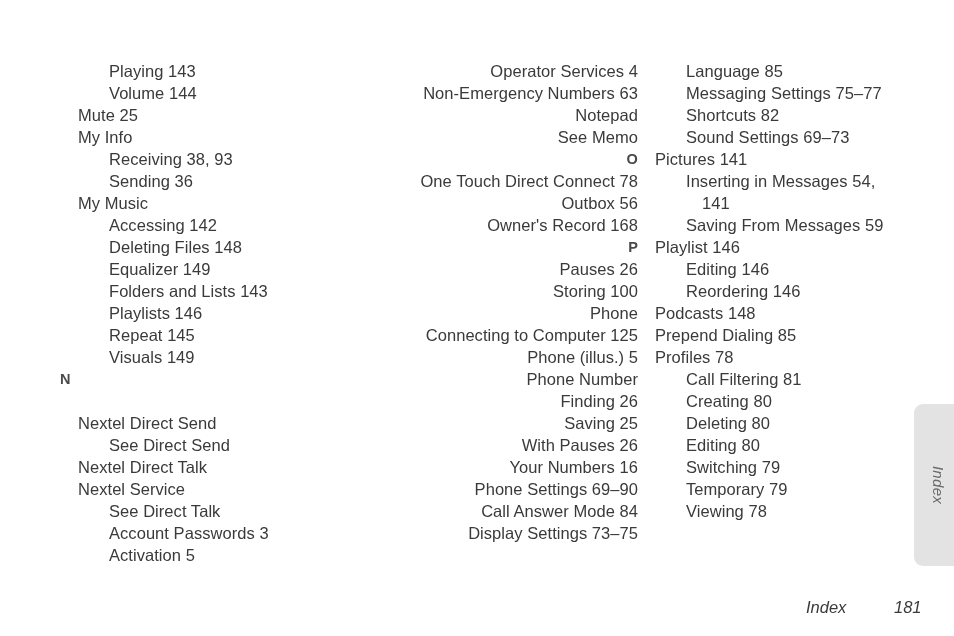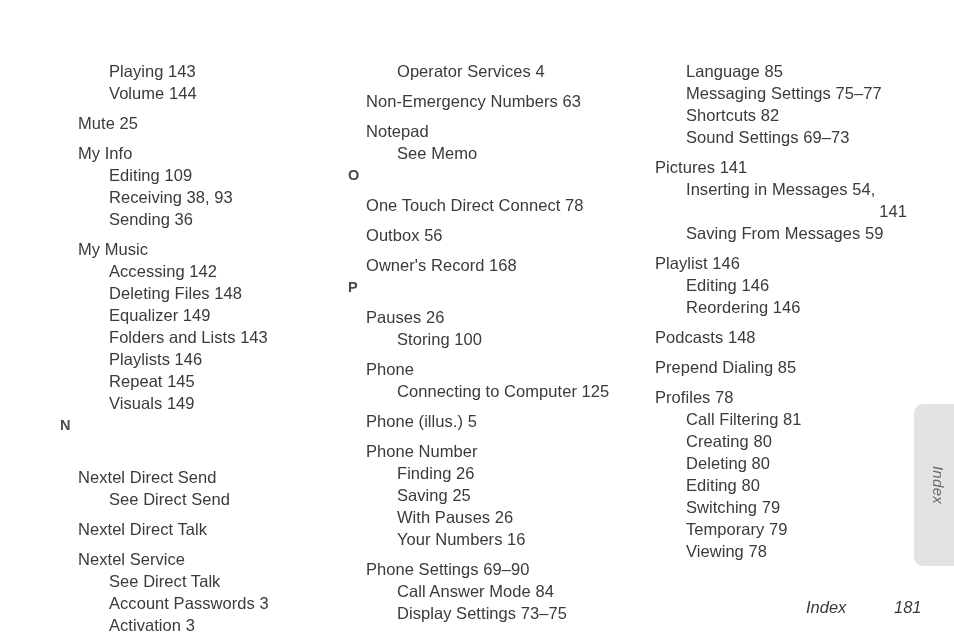--- a/index.html
+++ b/index.html
@@ -26,37 +26,36 @@
     height: 636px;
     padding-left: 39px;
   }
 
   
   .column {
     position: absolute;
     top: 44px;
   }
   #column-1 { left: 78px;  width: 262px; }
-  #column-2 { left: 366px; width: 272px; }
+  #column-2 { left: 366px; width: 272px; text-align: right; }
   #column-3 { left: 655px; width: 252px; }
 
   .entry {
     font-size: 16.5px;
     line-height: 22px;
     white-space: nowrap;
     letter-spacing: 0.05px;
     color: #3a3a3a;
   }
-  .entry.level-0 { padding-left: 0px; margin-top: 8px; }
+  .entry.level-0 { padding-left: 0px; }
   .entry.level-1 { padding-left: 31px; }
 
   
   .entry.wrap {
     padding-left: 47px;
-    text-align: right;
   }
 
   
   .section-letter {
     font-size: 14.5px;
     line-height: 22px;
     font-weight: bold;
     color: #4a4a4a;
     margin-left: -18px;
     letter-spacing: 0.2px;
@@ -117,40 +116,39 @@
 </head>
 <body>
 
 <div id="index-page">
 
   <div class="column" id="column-1">
       <div class="entry level-1">Playing 143</div>
       <div class="entry level-1">Volume 144</div>
       <div class="entry level-0">Mute 25</div>
       <div class="entry level-0">My Info</div>
-      <div class="entry level-1">Editing 109</div>
       <div class="entry level-1">Receiving 38, 93</div>
       <div class="entry level-1">Sending 36</div>
       <div class="entry level-0">My Music</div>
       <div class="entry level-1">Accessing 142</div>
       <div class="entry level-1">Deleting Files 148</div>
       <div class="entry level-1">Equalizer 149</div>
       <div class="entry level-1">Folders and Lists 143</div>
       <div class="entry level-1">Playlists 146</div>
       <div class="entry level-1">Repeat 145</div>
       <div class="entry level-1">Visuals 149</div>
       <div class="section-letter">N</div>
       <div class="spacer-line">&nbsp;</div>
       <div class="entry level-0">Nextel Direct Send</div>
       <div class="entry level-1">See Direct Send</div>
       <div class="entry level-0">Nextel Direct Talk</div>
       <div class="entry level-0">Nextel Service</div>
       <div class="entry level-1">See Direct Talk</div>
       <div class="entry level-1">Account Passwords 3</div>
-      <div class="entry level-1">Activation 3</div>
+      <div class="entry level-1">Activation 5</div>
     </div>
   <div class="column" id="column-2">
       <div class="entry level-1">Operator Services 4</div>
       <div class="entry level-0">Non-Emergency Numbers 63</div>
       <div class="entry level-0">Notepad</div>
       <div class="entry level-1">See Memo</div>
       <div class="section-letter">O</div>
       <div class="entry level-0">One Touch Direct Connect 78</div>
       <div class="entry level-0">Outbox 56</div>
       <div class="entry level-0">Owner's Record 168</div>

